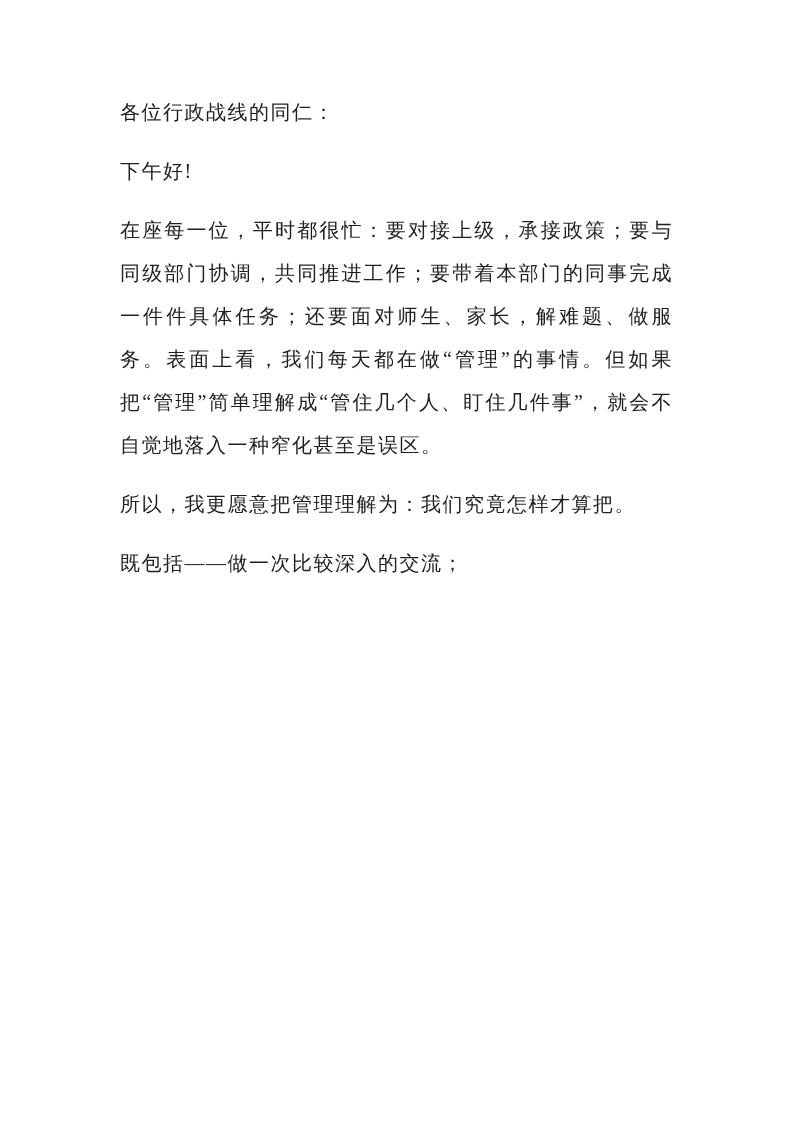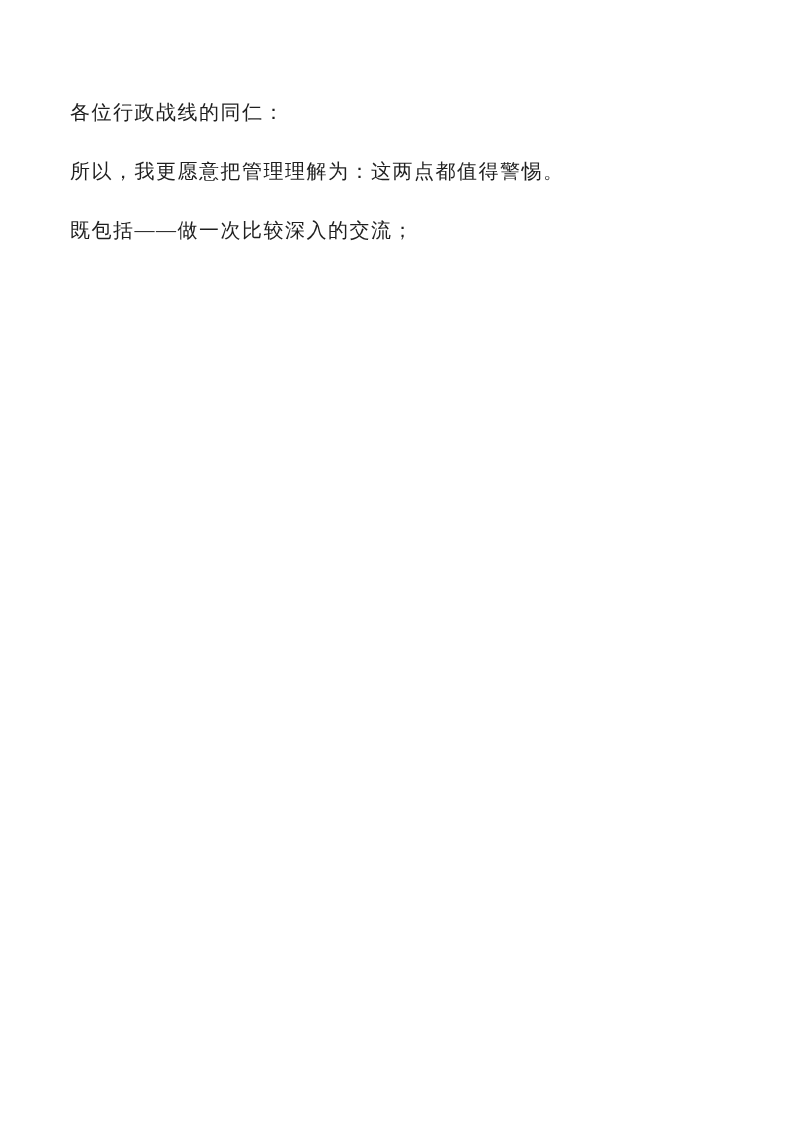--- a/index.html
+++ b/index.html
@@ -6,35 +6,37 @@
     margin: 0;
     padding: 0;
     background: #ffffff;
   }
   .page {
     position: relative;
     width: 793px;
     height: 1122px;
     box-sizing: border-box;
     background: #ffffff;
-    padding: 91px 120px 0 70px;
+    padding: 91px 120px 0 120px;
     overflow: hidden;
     font-family: "Liberation Serif", "DejaVu Serif", serif;
     color: #1f1f1f;
   }
   .para {
     margin: 0 0 16px 0;
     font-size: 20px;
     line-height: 43px;
     letter-spacing: 1.5px;
     text-align: justify;
     text-justify: inter-character;
     word-break: break-all;
   }
 </style>
 </head>
 <body>
 
 <div class="page">
   <p class="para">各位行政战线的同仁：</p>
-  <p class="para">所以，我更愿意把管理理解为：这两点都值得警惕。</p>
+  <p class="para">下午好!</p>
+  <p class="para">在座每一位，平时都很忙：要对接上级，承接政策；要与同级部门协调，共同推进工作；要带着本部门的同事完成一件件具体任务；还要面对师生、家长，解难题、做服务。表面上看，我们每天都在做“管理”的事情。但如果把“管理”简单理解成“管住几个人、盯住几件事”，就会不自觉地落入一种窄化甚至是误区。</p>
+  <p class="para">所以，我更愿意把管理理解为：我们究竟怎样才算把。</p>
   <p class="para">既包括——做一次比较深入的交流；</p>
 </div>
 
 </body></html>

